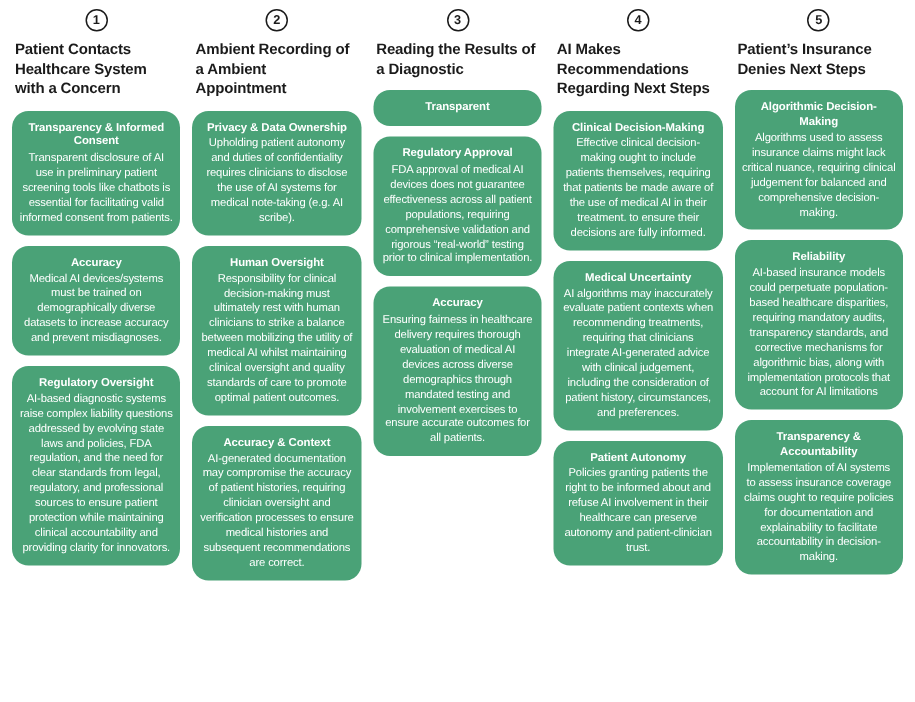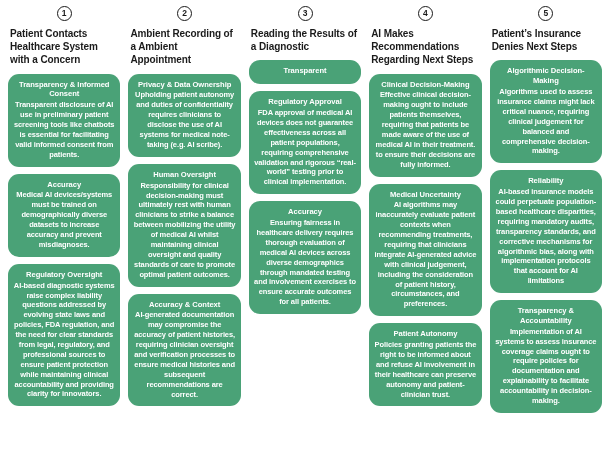--- a/index.html
+++ b/index.html
@@ -77,21 +77,21 @@
   }
   .card-title {
     font-size: 7.6px;
     font-weight: 700;
     line-height: 1.3;
     margin-bottom: 1px;
     letter-spacing: -0.05px;
   }
   .card-body {
     font-size: 7.5px;
-    font-weight: 700;
+    font-weight: 400;
     line-height: 1.32;
     letter-spacing: -0.1px;
   }
 </style>
 </head>
 <body>
 
 <div id="board">
     <div class="column">
       <div class="col-header">

